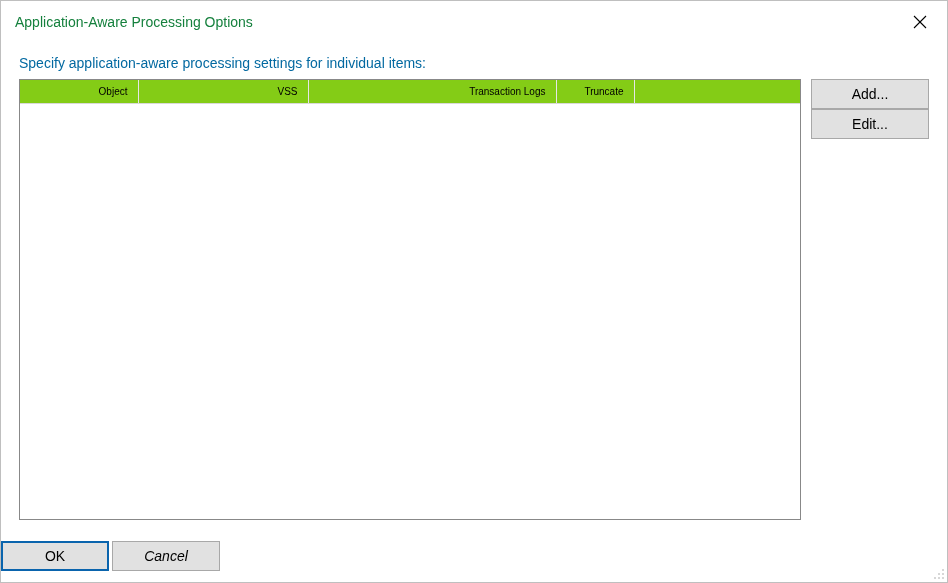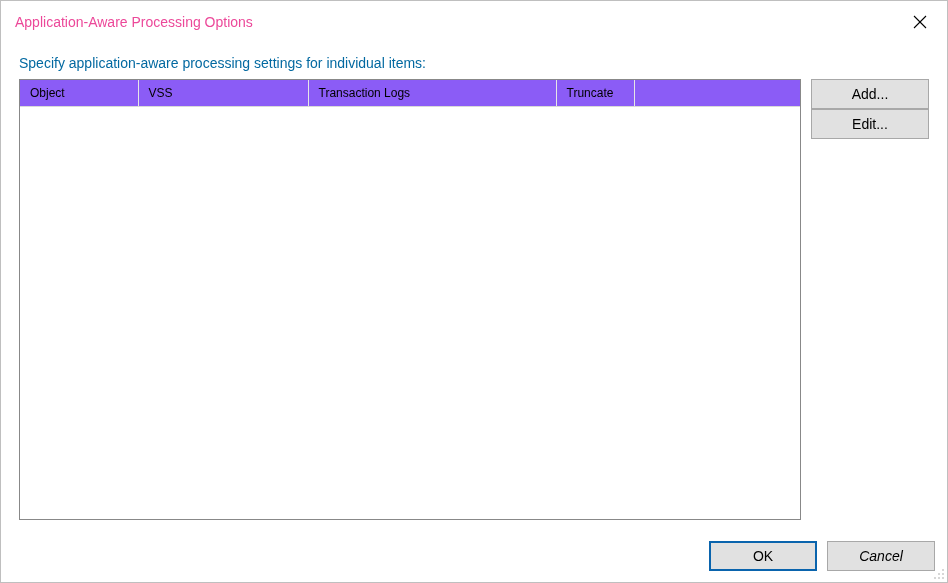--- a/index.html
+++ b/index.html
@@ -1,37 +1,37 @@
 <!DOCTYPE html>
 <html><head>
 <meta charset="utf-8">
 <style>
 * { box-sizing: border-box; margin: 0; padding: 0; font-family: "Segoe UI", Tahoma, sans-serif; font-size: 13px; }
 html, body { width: 948px; height: 583px; background: #fff; }
 .window { width: 948px; height: 583px; border: 1px solid #bfbfbf; display: flex; flex-direction: column; background: #fff; position: relative; }
 .titlebar { height: 40px; display: flex; align-items: center; padding: 0 4px 0 14px; border-top: 1px solid #fff; }
-.titlebar .title { flex: 1; font-size: 14px; color: #ec4899; }
+.titlebar .title { flex: 1; font-size: 14px; color: #15803d; }
 .titlebar .close { width: 46px; height: 32px; display: flex; align-items: center; justify-content: center; cursor: pointer; }
 .titlebar .close svg { width: 14px; height: 14px; stroke: #000; stroke-width: 1.1; }
 .body { flex: 1; padding: 14px 18px 10px 18px; display: flex; flex-direction: column; }
 .instr { font-size: 14px; color: #0369a1; margin-bottom: 8px; }
 .main-row { flex: 1; display: flex; gap: 10px; min-height: 0; }
 .grid-wrap { flex: 1; border: 1px solid #888; background: #fff; display: flex; flex-direction: column; overflow: hidden; }
 .grid { width: 100%; border-collapse: collapse; table-layout: fixed; }
-.grid th { text-align: left; font-weight: 400; font-size: 12px; padding: 6px 10px; border-bottom: 1px solid #d9d9d9; background: #8b5cf6; white-space: nowrap; overflow: hidden; text-overflow: ellipsis; }
+.grid th { text-align: right; font-weight: 400; font-size: 10px; padding: 6px 10px; border-bottom: 1px solid #d9d9d9; background: #84cc16; white-space: nowrap; overflow: hidden; text-overflow: ellipsis; }
 .grid th + th { border-left: 1px solid #e6e6e6; }
 .grid td { padding: 5px 10px; font-size: 14px; white-space: nowrap; overflow: hidden; text-overflow: ellipsis; }
 .grid tr.sel td { background: #cfe6f7; }
 .grid tr.empty td { height: 29px; }
 .obj-cell { display: flex; align-items: center; gap: 4px; }
 .obj-icon { width: 16px; height: 16px; flex-shrink: 0; }
 .side-buttons { width: 118px; display: flex; flex-direction: column; }
 .btn { height: 30px; border: 1px solid #a8a8a8; background: #e1e1e1; font-size: 14px; cursor: pointer; display: flex; align-items: center; justify-content: center; }
 .btn.disabled { color: #9d9d9d; background: #e6e6e6; border-color: #c9c9c9; cursor: default; }
-.footer { height: 52px; display: flex; align-items: center; justify-content: flex-end; gap: 10px; padding: 0 12px 0 0; }
+.footer { height: 52px; display: flex; align-items: center; justify-content: flex-start; gap: 3px; padding: 0 12px 0 0; }
 .btn-ok { width: 108px; border: 2px solid #0a64ad; background: #e1e1e1; }
 .btn-cancel { width: 108px; font-style: italic; }
 .resize-grip { position: absolute; right: 2px; bottom: 2px; width: 12px; height: 12px; opacity: 0.45; }
 </style>
 </head>
 <body>
 
 <div class="window">
 
   <div class="titlebar">

